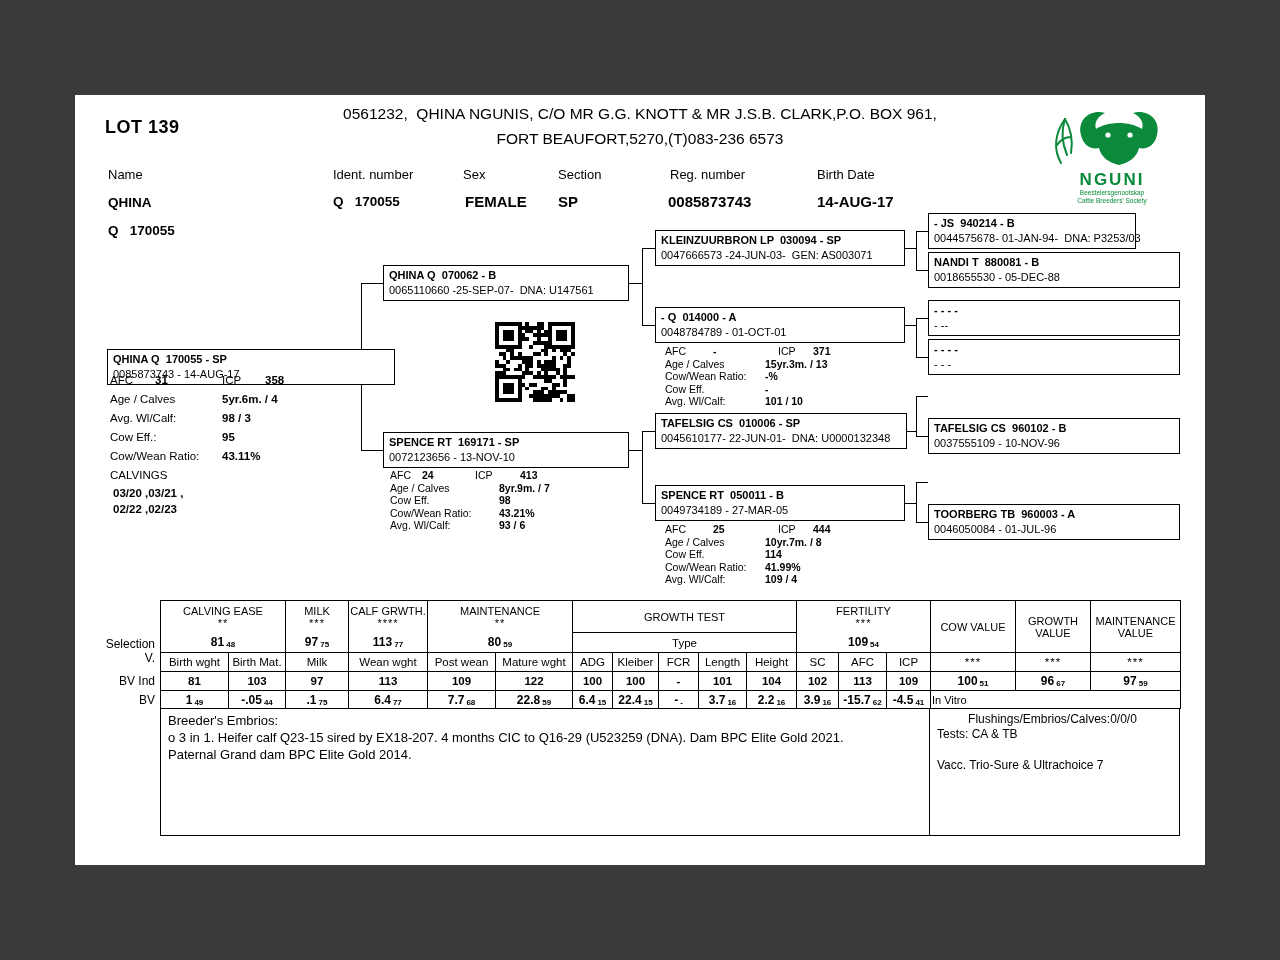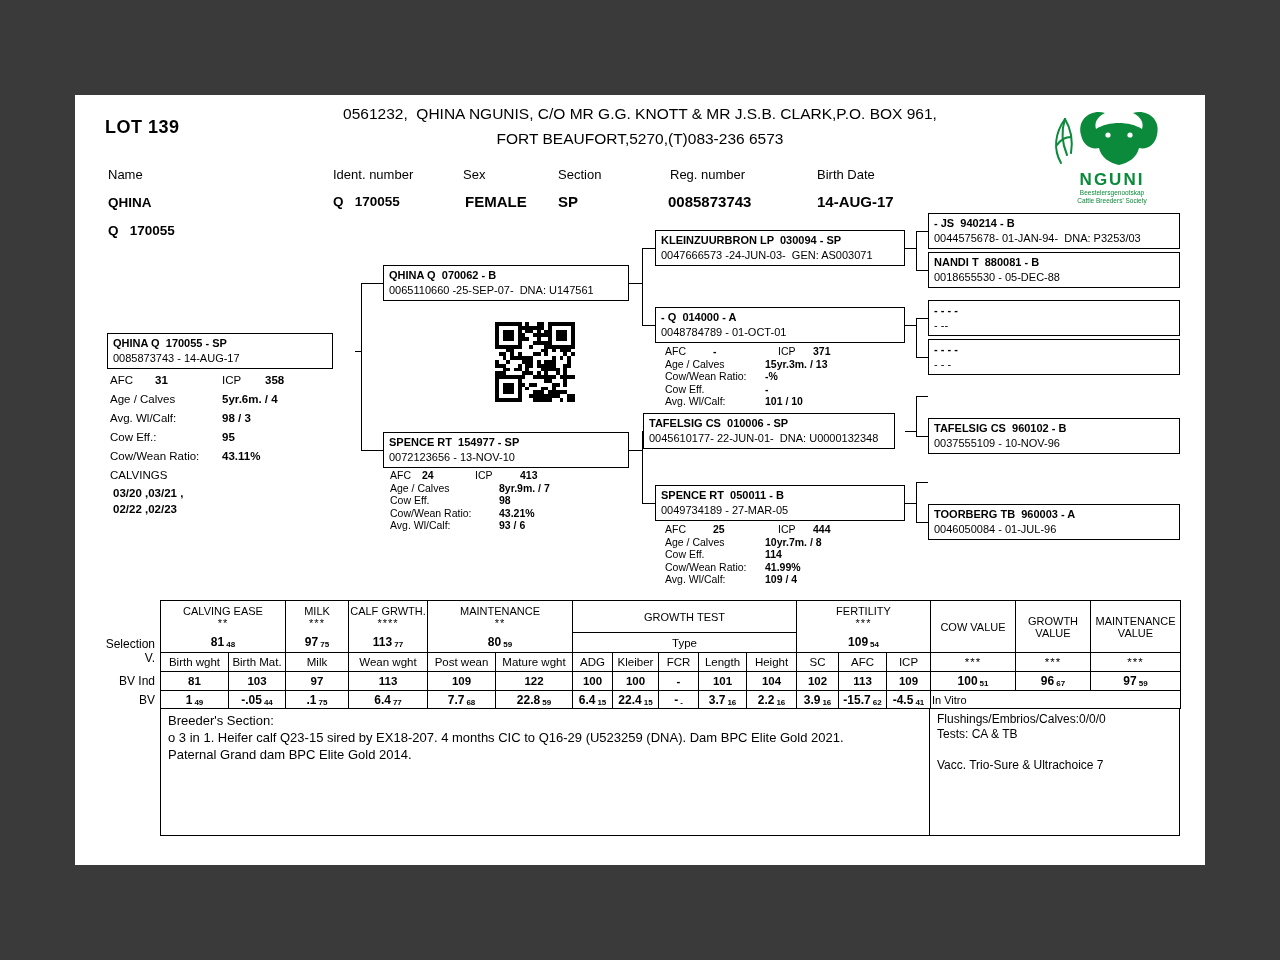--- a/index.html
+++ b/index.html
@@ -30,21 +30,21 @@
   .bvtable tr.hl td{border-top:1px solid #000}
   .bvtable td.bb{border-bottom:1px solid #000}
   .gt{font-size:11px}
   .starline{font-size:11px;letter-spacing:1px}
   .bvv{font-weight:bold;font-size:12px}
   .ssub{font-size:8px;font-weight:bold;margin-left:2px;vertical-align:-1px}
   td.vh{font-size:11px;white-space:normal;line-height:12px}
   .rowlabel{position:absolute;font-size:12px;width:62px;text-align:right}
   .remarks{position:absolute;left:85px;top:613px;width:770px;height:128px;border:1px solid #000;padding:3px 7px;font-size:13px;line-height:17px}
   .sidebox{position:absolute;left:855px;top:613px;width:250px;height:128px;border:1px solid #000;border-left:none;padding:3px 7px;font-size:12px;line-height:15px}
-  .sidebox .row1{display:flex;justify-content:flex-start;padding-right:4px}
+  .sidebox .row1{display:flex;justify-content:center;padding-right:4px}
 </style>
 </head>
 <body>
 
 <div class="paper">
 
   <div class="abs lot">LOT 139</div>
   <div class="abs addr" style="top:6px">0561232,  QHINA NGUNIS, C/O MR G.G. KNOTT &amp; MR J.S.B. CLARK,P.O. BOX 961,</div>
   <div class="abs addr" style="top:31px">FORT BEAUFORT,5270,(T)083-236 6573</div>
 
@@ -85,49 +85,49 @@
       <path d="M280,256 H286 M286,188 V355 M286,188 H308 M286,355 H308"></path>
       <path d="M554,188 H567 M567,153 V230 M567,153 H580 M567,230 H580"></path>
       <path d="M554,355 H567 M567,336 V408 M567,336 H580 M567,408 H580"></path>
       <path d="M830,153 H841 M841,136 V175 M841,136 H853 M841,175 H853"></path>
       <path d="M830,230 H841 M841,223 V262 M841,223 H853 M841,262 H853"></path>
       <path d="M830,336 H841 M841,301 V341 M841,301 H853 M841,341 H853"></path>
       <path d="M830,408 H841 M841,387 V427 M841,387 H853 M841,427 H853"></path>
     </g>
   </svg>
 
-  <div class="box" style="left:32px;top:238px;width:226px">
+  <div class="box" style="left:32px;top:254px;width:288px">
     <div class="bt">QHINA Q  170055 - SP</div>
     <div class="bs">0085873743 - 14-AUG-17</div>
   </div>
   <div class="box" style="left:308px;top:170px;width:246px">
     <div class="bt">QHINA Q  070062 - B</div>
     <div class="bs">0065110660 -25-SEP-07-  DNA: U147561</div>
   </div>
   <div class="box" style="left:308px;top:337px;width:246px">
-    <div class="bt">SPENCE RT  154977 - SP</div>
+    <div class="bt">SPENCE RT  169171 - SP</div>
     <div class="bs">0072123656 - 13-NOV-10</div>
   </div>
   <div class="box" style="left:580px;top:135px;width:250px">
     <div class="bt">KLEINZUURBRON LP  030094 - SP</div>
     <div class="bs">0047666573 -24-JUN-03-  GEN: AS003071</div>
   </div>
   <div class="box" style="left:580px;top:212px;width:250px">
     <div class="bt">- Q  014000 - A</div>
     <div class="bs">0048784789 - 01-OCT-01</div>
   </div>
-  <div class="box" style="left:568px;top:318px;width:252px">
+  <div class="box" style="left:580px;top:318px;width:252px">
     <div class="bt">TAFELSIG CS  010006 - SP</div>
     <div class="bs">0045610177- 22-JUN-01-  DNA: U0000132348</div>
   </div>
   <div class="box" style="left:580px;top:390px;width:250px">
     <div class="bt">SPENCE RT  050011 - B</div>
     <div class="bs">0049734189 - 27-MAR-05</div>
   </div>
-  <div class="box" style="left:853px;top:118px;width:252px">
+  <div class="box" style="left:853px;top:118px;width:208px">
     <div class="bt">- JS  940214 - B</div>
     <div class="bs">0044575678- 01-JAN-94-  DNA: P3253/03</div>
   </div>
   <div class="box" style="left:853px;top:157px;width:252px">
     <div class="bt">NANDI T  880081 - B</div>
     <div class="bs">0018655530 - 05-DEC-88</div>
   </div>
   <div class="box" style="left:853px;top:205px;width:252px">
     <div class="bt">- - - -</div>
     <div class="bs">- --</div>
@@ -543,21 +543,21 @@
       <td><span class="bvv">2.2</span><span class="ssub">16</span></td>
       <td><span class="bvv">3.9</span><span class="ssub">16</span></td>
       <td><span class="bvv">-15.7</span><span class="ssub">62</span></td>
       <td><span class="bvv">-4.5</span><span class="ssub">41</span></td>
       <td colspan="3" style="text-align:left;font-size:11px">In Vitro</td>
     </tr>
   </tbody>
     </table>
 
   <div class="remarks">
-    <div>Breeder's Section:</div>
+    <div>Breeder's Embrios:</div>
     <div>o 3 in 1. Heifer calf Q23-15 sired by EX18-207. 4 months CIC to Q16-29 (U523259 (DNA). Dam BPC Elite Gold 2021.</div>
     <div>Paternal Grand dam BPC Elite Gold 2014.</div>
   </div>
 
   <div class="sidebox">
     <div class="row1">
       <span>Flushings/Embrios/Calves:</span>
       <span>0/0/0</span>
     </div>
     <div>Tests: CA &amp; TB</div>

